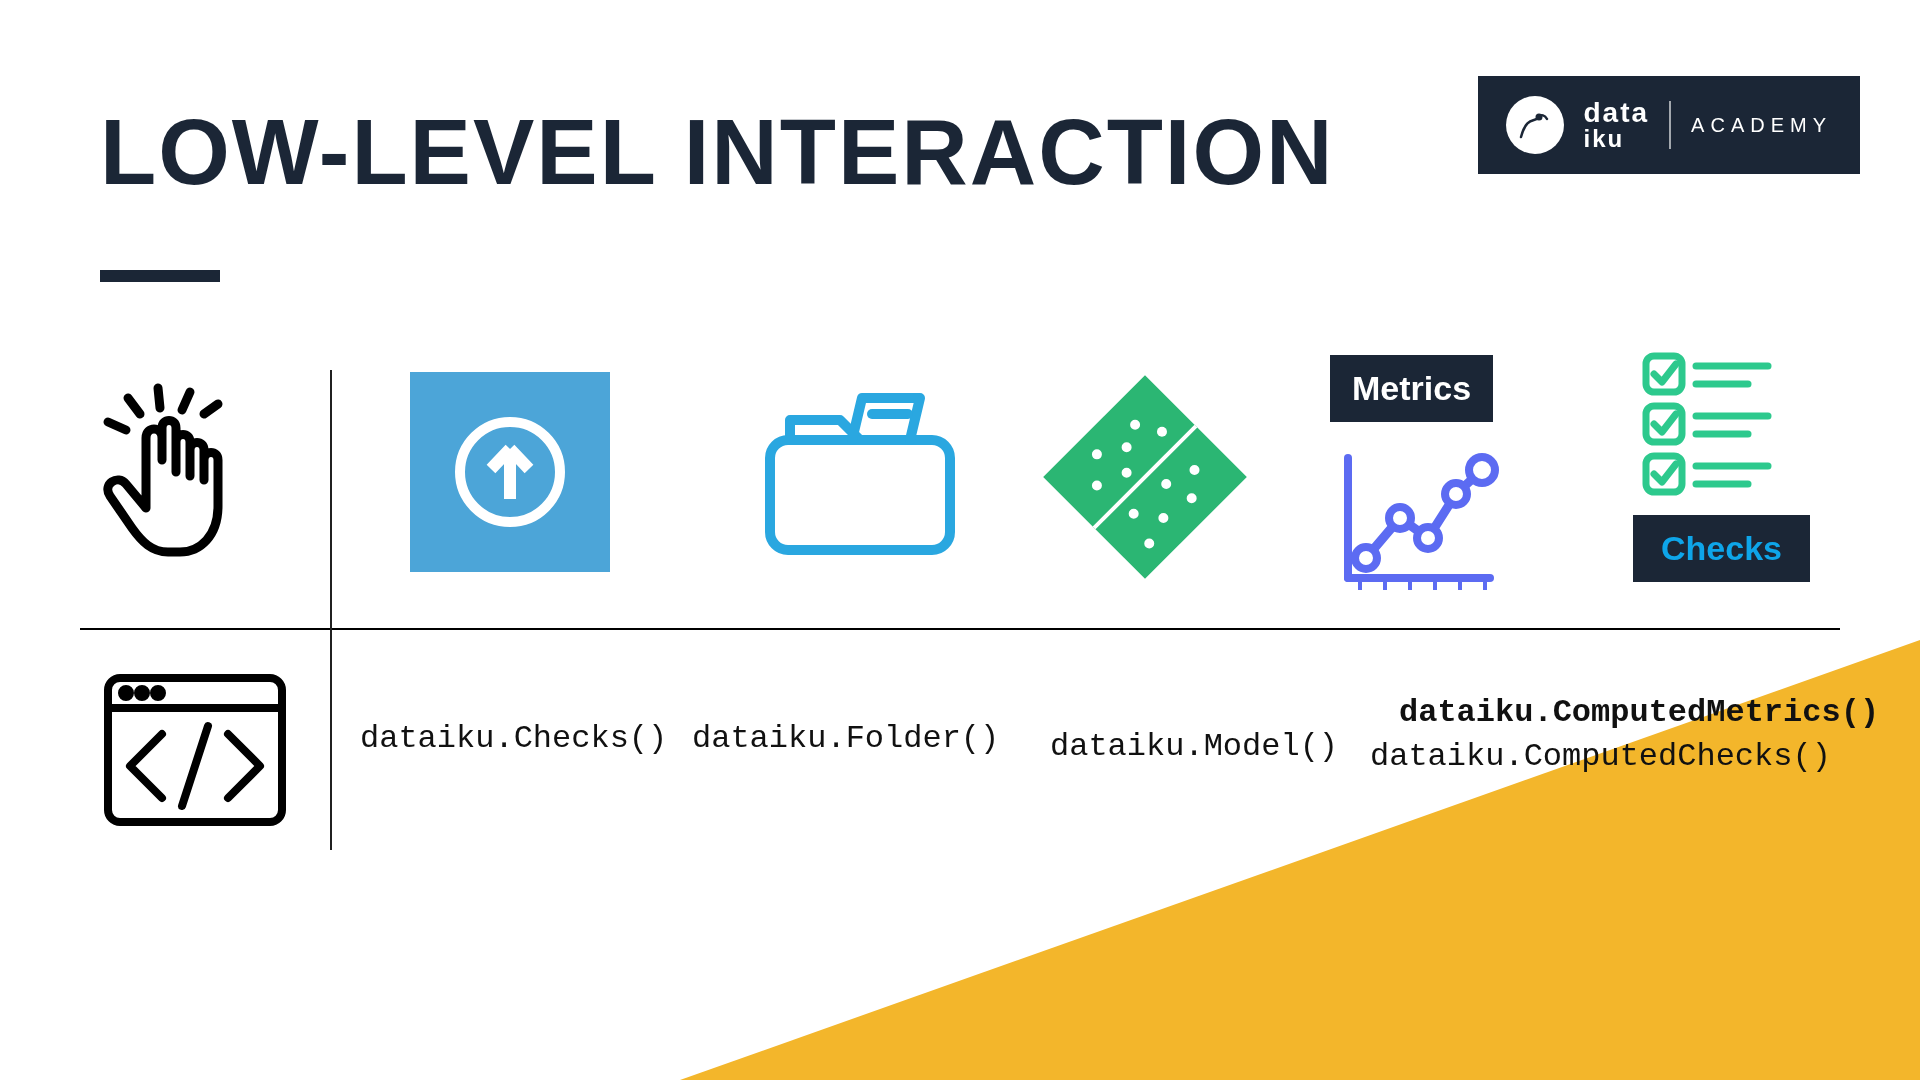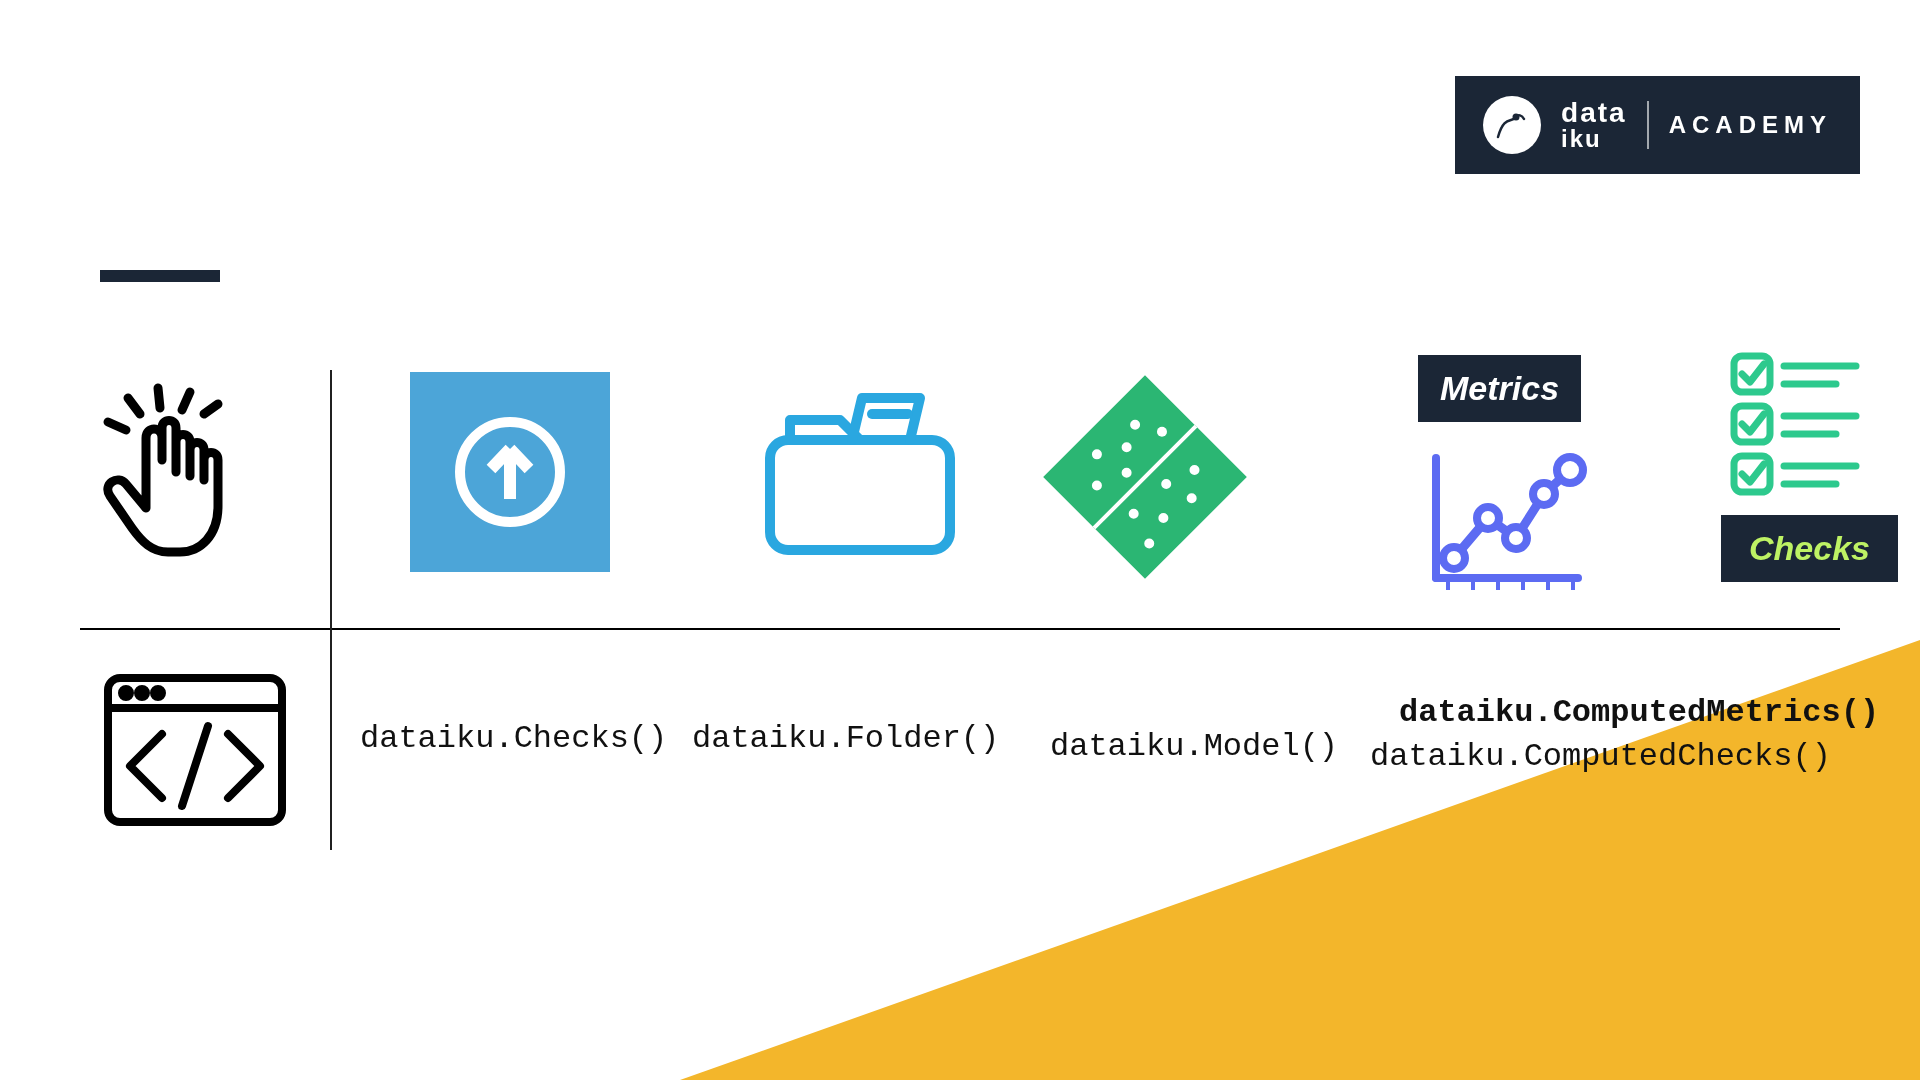--- a/index.html
+++ b/index.html
@@ -7,39 +7,39 @@
   .slide { position: relative; width: 1920px; height: 1080px; background: #fff; }
 
   
   .logo-badge { position: absolute; top: 76px; right: 60px; background: #1b2636; color: #fff; display: flex; align-items: center; padding: 20px 28px; gap: 20px; }
   .logo-mark { width: 58px; height: 58px; border-radius: 50%; background: #fff; position: relative; display:flex; align-items:center; justify-content:center; }
   .logo-mark svg { width: 40px; height: 40px; }
   .logo-text { display: flex; flex-direction: column; line-height: 1; font-weight: 700; }
   .logo-text .line1 { font-size: 28px; letter-spacing: 2px; text-align: center; }
   .logo-text .line2 { font-size: 24px; letter-spacing: 2px; }
   .logo-divider { width: 2px; height: 48px; background: rgba(255,255,255,0.6); }
-  .academy { font-size: 24px; letter-spacing: 6px; font-weight: 700; }
+  .academy { font-size: 20px; letter-spacing: 6px; font-weight: 400; }
 
   
   .title { position: absolute; top: 100px; left: 100px; font-size: 92px; font-weight: 900; color: #1b2636; letter-spacing: 2px; }
   .title-underline { position: absolute; top: 270px; left: 100px; width: 120px; height: 12px; background: #1b2636; }
 
   
   .hline { position: absolute; left: 80px; width: 1760px; height: 2px; background: #000; top: 628px; }
   .vline { position: absolute; left: 330px; width: 2px; background: #202020; top: 370px; height: 480px; }
 
   
   .top-row { position: absolute; top: 370px; left: 80px; right: 80px; height: 240px; }
   .click-icon { position: absolute; left: 4px; top: 10px; }
   .dataset-box { position: absolute; left: 330px; top: 2px; width: 200px; height: 200px; background: #4ca5d8; display:flex; align-items:center; justify-content:center; }
   .folder-icon { position: absolute; left: 670px; top: 0; }
   .model-icon { position: absolute; left: 960px; top: 2px; }
-  .metrics-area { position: absolute; left: 1318px; top: -20px; width: 500px; height: 260px; font-style: italic; }
+  .metrics-area { position: absolute; left: 1230px; top: -20px; width: 500px; height: 260px; }
   .metrics-badge { position: absolute; left: 20px; top: 5px; background: #1b2636; color: #fff; font-weight: 700; font-size: 34px; padding: 14px 22px; }
-  .checks-badge { position: absolute; right: 0px; top: 165px; background: #1b2636; color: #bef264; font-weight: 700; font-size: 34px; padding: 14px 28px; }
+  .checks-badge { position: absolute; right: 0px; top: 165px; background: #1b2636; color: #0ea5e9; font-weight: 700; font-size: 34px; padding: 14px 28px; }
   .chart-svg { position: absolute; left: 20px; top: 90px; }
   .checklist-svg { position: absolute; right: 20px; top: 0; }
 
   
   .code-icon { position: absolute; left: 100px; top: 670px; }
   .code-labels { position: absolute; top: 720px; left: 360px; right: 80px; font-family: "Courier New", monospace; font-size: 32px; color: #111; }
   .code-labels span { position: absolute; white-space: nowrap; }
   .lbl-dataset { left: 0; top: 0; }
   .lbl-folder { left: 332px; top: 0; }
   .lbl-model { left: 690px; top: 8px; }
@@ -64,20 +64,21 @@
       </svg>
     </div>
     <div class="logo-text">
       <span class="line1">data</span>
       <span class="line2">iku</span>
     </div>
     <div class="logo-divider"></div>
     <div class="academy">ACADEMY</div>
   </div>
 
+  <div class="title">LOW-LEVEL INTERACTION</div>
   <div class="title-underline"></div>
 
   <div class="hline"></div>
   <div class="vline"></div>
 
   <div class="top-row">
 
     <div class="click-icon">
       <svg width="210" height="200" viewBox="0 0 210 200">
         <g stroke="#000" stroke-width="9" fill="none" stroke-linecap="round" stroke-linejoin="round">

